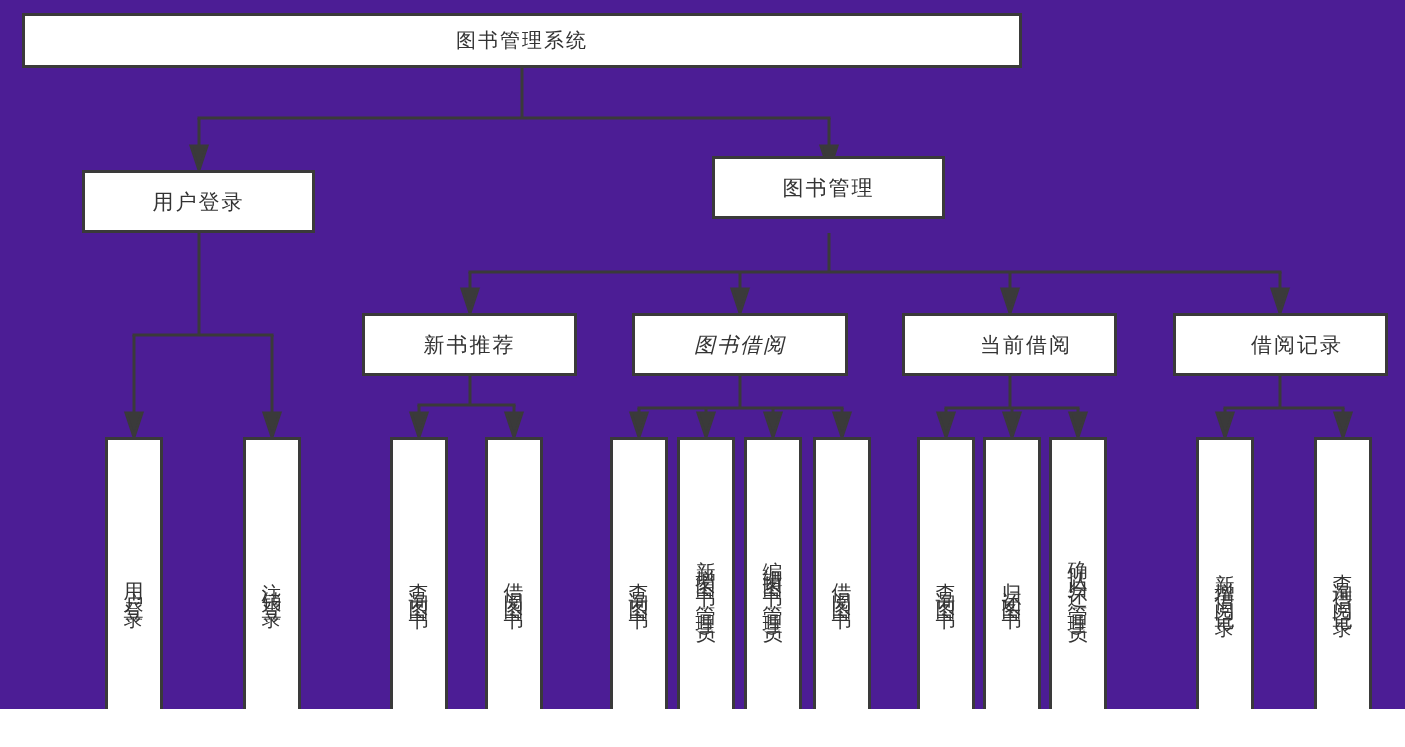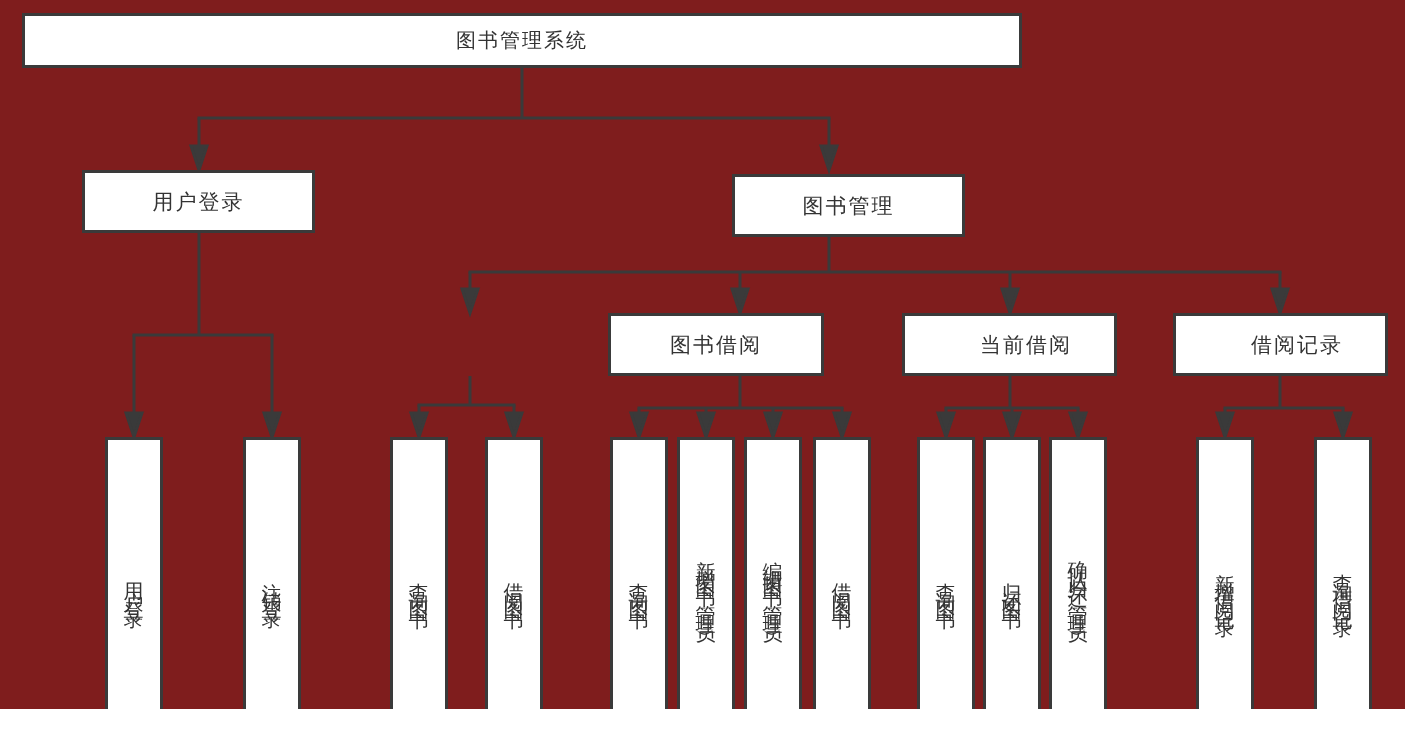--- a/index.html
+++ b/index.html
@@ -5,21 +5,21 @@
   html, body {
     margin: 0;
     padding: 0;
     background: #ffffff;
     font-family: "Liberation Sans", "DejaVu Sans", sans-serif;
   }
   #canvas {
     position: relative;
     width: 1405px;
     height: 709px;
-    background: #7f1d1d;
+    background: #4c1d95;
     overflow: hidden;
   }
   .node {
     position: absolute;
     background: #ffffff;
     border: 3px solid #3a3a3a;
     box-sizing: border-box;
     display: flex;
     align-items: center;
     justify-content: center;
@@ -141,25 +141,28 @@
     </g>
   </svg>
 
   <div class="node h-node root-node" style="left:22px; top:13px; width:1000px; height:55px;">
     <span>图书管理系统</span>
   </div>
 
   <div class="node h-node" style="left:82px; top:170px; width:233px; height:63px;">
     <span>用户登录</span>
   </div>
-  <div class="node h-node" style="left:712px; top:174px; width:233px; height:63px;margin-left:20px;">
+  <div class="node h-node" style="left:712px; top:156px; width:233px; height:63px;">
     <span>图书管理</span>
   </div>
 
-  <div class="node h-node" style="left:608px; top:313px; width:216px; height:63px;">
+  <div class="node h-node" style="left:362px; top:313px; width:215px; height:63px;">
+    <span>新书推荐</span>
+  </div>
+  <div class="node h-node" style="left:632px; top:313px; width:216px; height:63px;font-style:italic;">
     <span>图书借阅</span>
   </div>
   <div class="node h-node" style="left:902px; top:313px; width:215px; height:63px;padding-left:33px;">
     <span>当前借阅</span>
   </div>
   <div class="node h-node" style="left:1173px; top:313px; width:215px; height:63px;padding-left:33px;">
     <span>借阅记录</span>
   </div>
 
   <div class="node leaf" style="left:105px; top:437px; width:58px; height:296px;">

